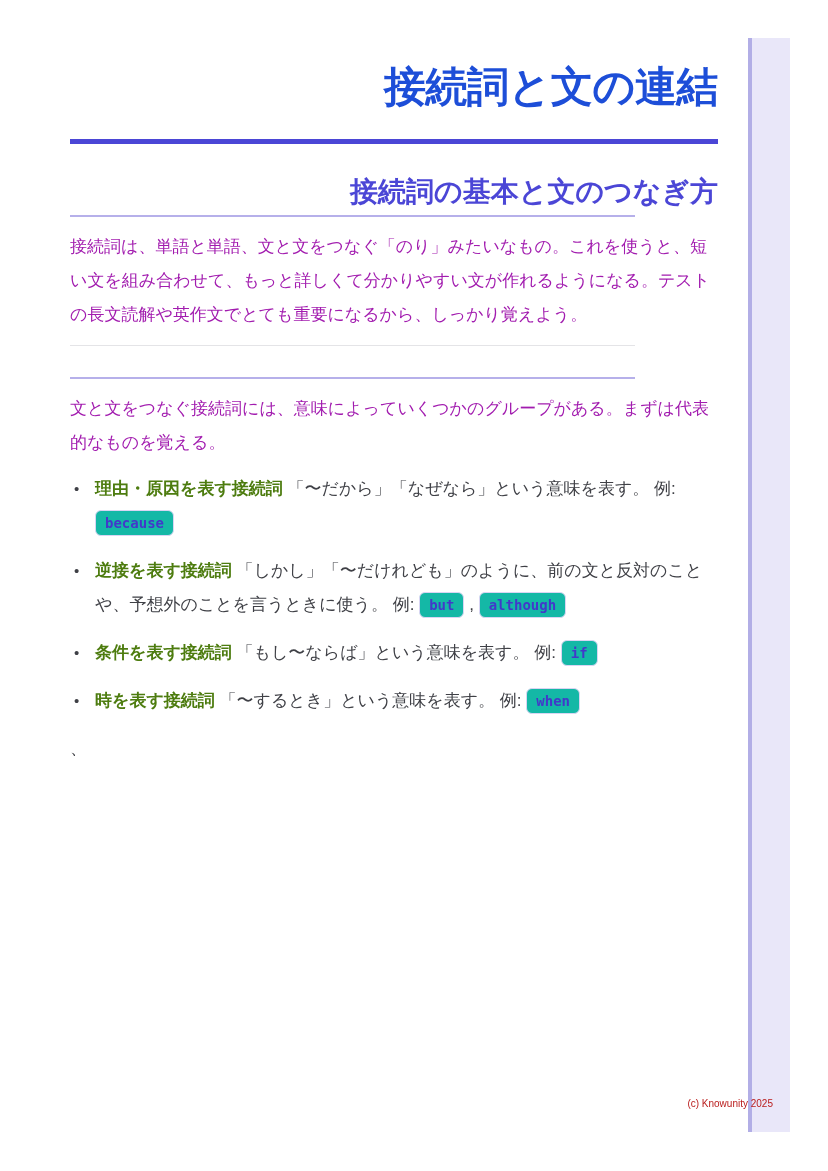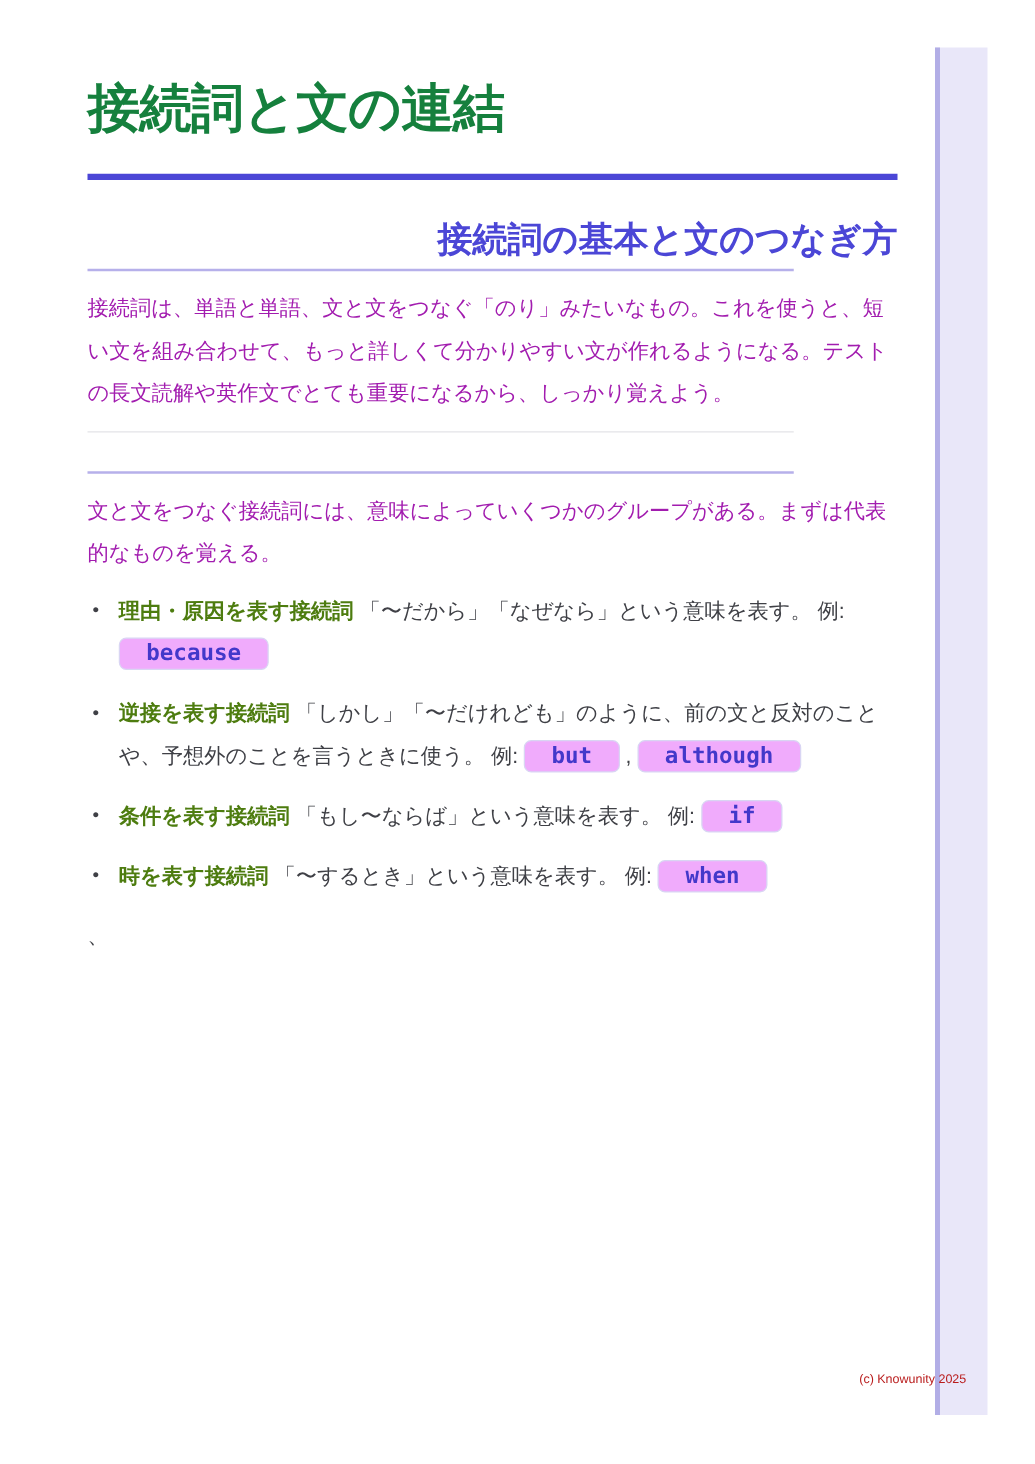--- a/index.html
+++ b/index.html
@@ -29,21 +29,22 @@
     width: 648px;
     z-index: 1;
   }
 
   h1 {
     margin: 0;
     font-size: 42px;
     line-height: 53px;
     font-weight: 800;
     letter-spacing: -0.5px;
-    color: #15803d;
+    color: #1d4ed8;
+    text-align: right;
   }
   .title-rule {
     height: 5px;
     background: #4b46d6;
     margin-top: 26px;
   }
 
   section { margin-top: 31px; }
   h2 {
     margin: 0;
@@ -90,28 +91,28 @@
     color: #3f4046;
     font-size: 15px;
   }
   ul.conj-list li strong {
     font-weight: 700;
     color: #4d7c0f;
   }
   code.badge {
     display: inline-block;
     font-family: "DejaVu Sans Mono", "Liberation Mono", monospace;
-    font-size: 18px;
+    font-size: 14px;
     font-weight: 700;
     line-height: 20px;
     color: #4338ca;
-    background: #f0abfc;
+    background: #14b8a6;
     border: 1px solid #d9d5f3;
     border-radius: 6px;
-    padding: 2px 21px;
+    padding: 2px 9px;
     vertical-align: baseline;
   }
   .sep { color: #3f4046; }
 
   .stray {
     margin-top: 6px;
     font-size: 17px;
     line-height: 34px;
     color: #3f4046;
   }

